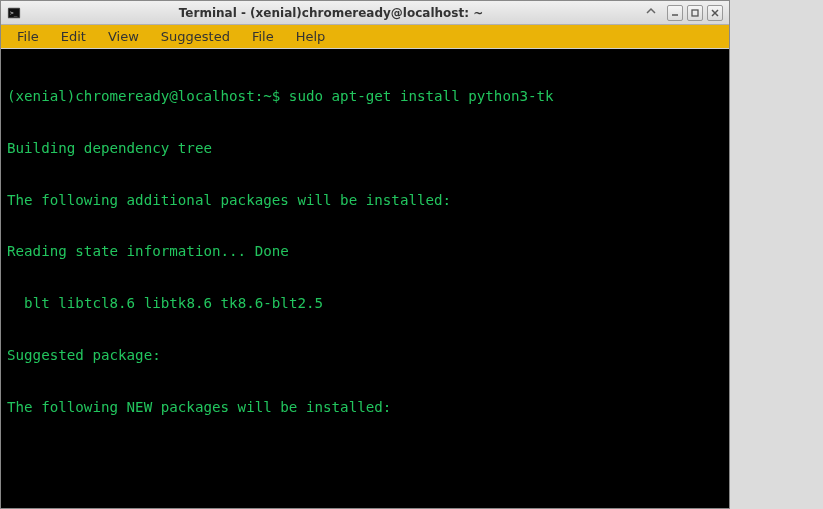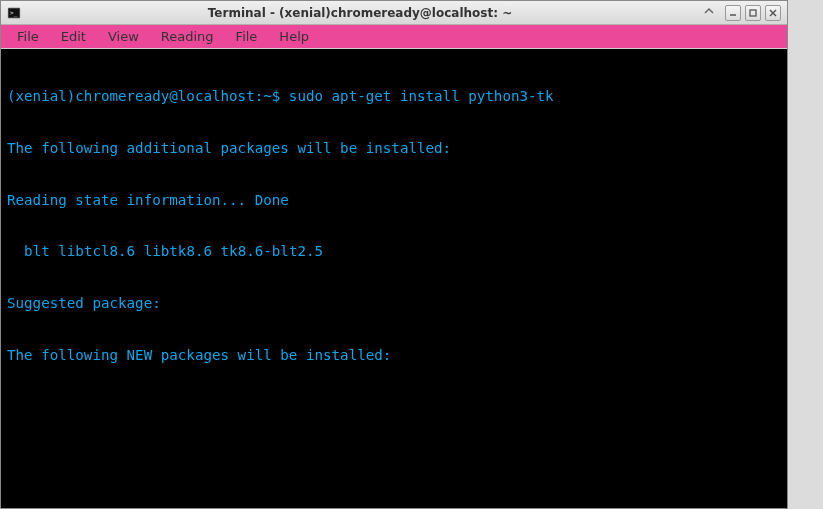--- a/index.html
+++ b/index.html
@@ -4,21 +4,21 @@
 <style>
   * { box-sizing: border-box; margin: 0; padding: 0; }
   body {
     width: 823px;
     height: 509px;
     font-family: "DejaVu Sans", "Liberation Sans", sans-serif;
     background: #dcdcdc;
     overflow: hidden;
   }
   .window {
-    width: 788px;
+    width: 730px;
     height: 509px;
     display: flex;
     flex-direction: column;
     border: 1px solid #888;
     background: #e8e8e8;
   }
   .titlebar {
     height: 24px;
     background: linear-gradient(to bottom, #f0f0f0, #d8d8d8);
     display: flex;
@@ -55,37 +55,37 @@
     justify-content: center;
     font-size: 10px;
     line-height: 1;
     cursor: pointer;
     color: #444;
   }
   .win-btn svg { width: 10px; height: 10px; display:block; }
   .rollup { font-size: 12px; color:#666; cursor:pointer; padding:0 4px; }
   .menubar {
     height: 24px;
-    background: #ec4899;
+    background: #eab308;
     display: flex;
     align-items: center;
     padding: 0 6px;
     gap: 2px;
     border-bottom: 1px solid #cfcfcf;
     font-size: 13px;
     color: #333;
   }
   .menu-item {
     padding: 2px 10px;
     cursor: pointer;
   }
   .terminal {
     flex: 1;
     background: #000;
-    color: #0ea5e9;
+    color: #22c55e;
     padding: 4px 6px;
     font-family: "DejaVu Sans Mono", "Liberation Mono", Consolas, monospace;
     font-size: 14.2px;
     line-height: 1.22;
     overflow: hidden;
     white-space: pre-wrap;
     word-break: break-all;
   }
   .terminal .line { white-space: pre-wrap; word-break: break-all; }
 </style>
@@ -125,27 +125,28 @@
             <line x1="8" y1="2" x2="2" y2="8" stroke="#555" stroke-width="1.5"></line>
           </svg>
       </div>
     </div>
   </div>
 
   <div class="menubar">
     <div class="menu-item">File</div>
     <div class="menu-item">Edit</div>
     <div class="menu-item">View</div>
-    <div class="menu-item">Reading</div>
+    <div class="menu-item">Suggested</div>
     <div class="menu-item">File</div>
     <div class="menu-item">Help</div>
   </div>
 
   <div class="terminal">
     <div class="line">(xenial)chromeready@localhost:~$ sudo apt-get install python3-tk</div>
+    <div class="line">Building dependency tree</div>
     <div class="line">The following additional packages will be installed:</div>
     <div class="line">Reading state information... Done</div>
     <div class="line">  blt libtcl8.6 libtk8.6 tk8.6-blt2.5</div>
     <div class="line">Suggested package:</div>
     <div class="line">The following NEW packages will be installed:</div>
     
     
     
     
     

